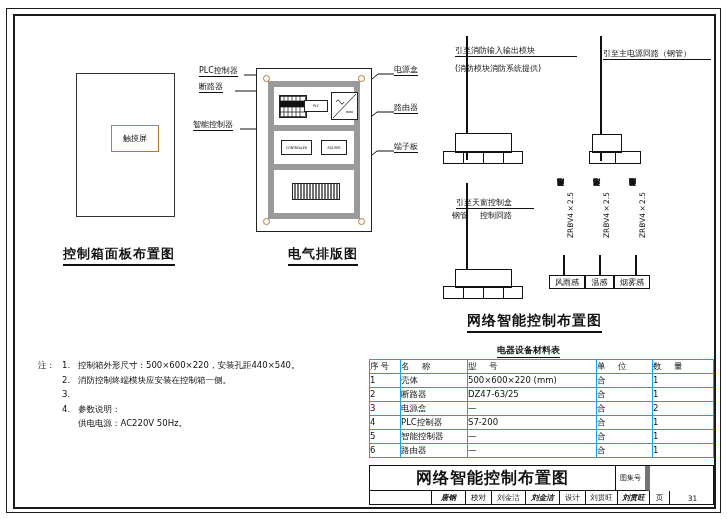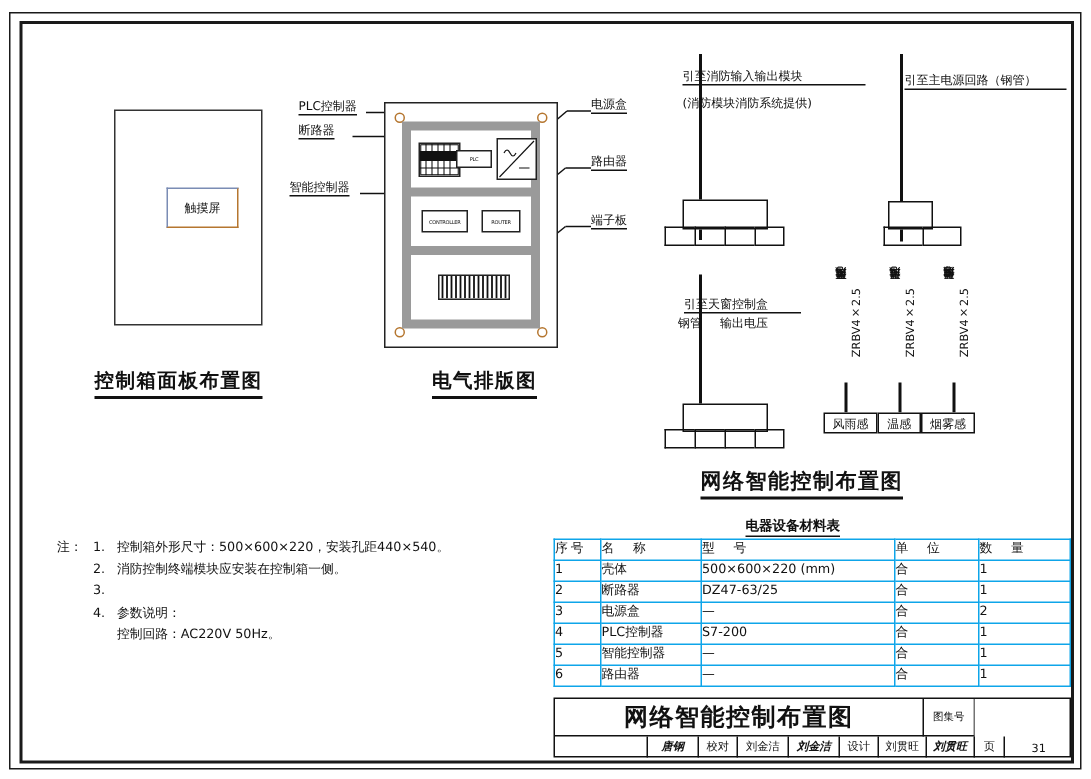--- a/index.html
+++ b/index.html
@@ -72,21 +72,21 @@
   #mat-title{position:absolute;left:497px;top:344px;font-size:9px;font-weight:bold;border-bottom:1px solid #111;padding-bottom:0px;}
   #mat-table{position:absolute;left:369px;top:359px;width:345px;border-collapse:collapse;font-size:8.5px;}
   #mat-table th,#mat-table td{border:1px solid #0ea5e9;text-align:left;height:13px;padding:0;line-height:13px;}
   #mat-table th{font-weight:normal;letter-spacing:2px;}
   .c-no{width:30px;}.c-name{width:66px;}.c-model{width:128px;}.c-unit{width:55px;}.c-qty{width:60px;}
 
   
   #tb{position:absolute;left:369px;top:465px;width:345px;height:40px;border:1px solid #111;box-sizing:border-box;}
   #tb-main{position:absolute;left:0;top:0;width:246px;height:25px;border-right:1px solid #111;border-bottom:1px solid #111;
            box-sizing:border-box;display:flex;align-items:center;justify-content:center;font-size:16px;font-weight:bold;letter-spacing:1px;}
-  #tb-atlas-k{position:absolute;left:246px;top:0;width:34px;height:25px;border-right:1px solid #737373;border-bottom:1px solid #111;
+  #tb-atlas-k{position:absolute;left:246px;top:0;width:34px;height:25px;border-right:5px solid #737373;border-bottom:1px solid #111;
            box-sizing:border-box;display:flex;align-items:center;justify-content:center;font-size:7px;}
   #tb-atlas-v{position:absolute;left:280px;top:0;width:65px;height:25px;border-bottom:1px solid #111;
            box-sizing:border-box;display:flex;align-items:center;justify-content:center;font-size:9px;}
   #tb-row2{position:absolute;left:0;top:25px;width:345px;height:14px;}
   #tb-row2 .c{position:absolute;top:0;height:14px;box-sizing:border-box;border-right:1px solid #111;
               display:flex;align-items:center;justify-content:center;font-size:7.5px;overflow:hidden;}
   .sig{font-family:"DejaVu Serif","Liberation Serif",serif;font-style:italic;font-weight:bold;font-size:9px;}
 </style>
 </head>
 <body>
@@ -209,21 +209,21 @@
   <div class="lbl lbl-u" style="left:603px;top:49px;width:108px;">引至主电源回路（钢管）</div>
   <div class="bigbox" style="left:592px;top:134px;width:28px;height:17px;"></div>
   <div class="blockrow" style="left:589px;top:151px;width:54px;height:13px;">
     <div class="cell" style="width:26px;"></div>
     <div class="cell" style="width:26px;"></div>
   </div>
 
   <div class="riser" style="left:466px;top:183px;height:98px;"></div>
   <div class="lbl lbl-u" style="left:456px;top:198px;width:78px;">引至天窗控制盒</div>
   <div class="lbl" style="left:452px;top:211px;">钢管</div>
-  <div class="lbl" style="left:480px;top:211px;">输出电压</div>
+  <div class="lbl" style="left:480px;top:211px;">控制回路</div>
   <div class="bigbox" style="left:455px;top:269px;width:55px;height:17px;"></div>
   <div class="blockrow" style="left:443px;top:286px;width:80px;height:13px;">
     <div class="cell" style="width:20px;"></div>
     <div class="cell" style="width:20px;"></div>
     <div class="cell" style="width:20px;"></div>
     <div class="cell" style="width:20px;"></div>
   </div>
 
   <div class="riser" style="left:563px;top:255px;height:20px;"></div>
   <div class="vtext" style="left:556px;top:192px;">引至风雨感传感器</div>
@@ -262,21 +262,21 @@
     </div>
     <div class="row">
       <div class="k"></div>
       <div class="n">3.</div>
     </div>
     <div class="row">
       <div class="k"></div>
       <div class="n">4.</div>
       <div>参数说明：</div>
     </div>
-    <div class="sub">控制回路：AC220V 50Hz。</div>
+    <div class="sub">供电电源：AC220V 50Hz。</div>
   </div>
 
   <div id="mat-title">电器设备材料表</div>
   <table id="mat-table">
     <thead>
       <tr>
         <th class="c-no">序号</th>
         <th class="c-name">名　称</th>
         <th class="c-model">型　号</th>
         <th class="c-unit">单　位</th>

